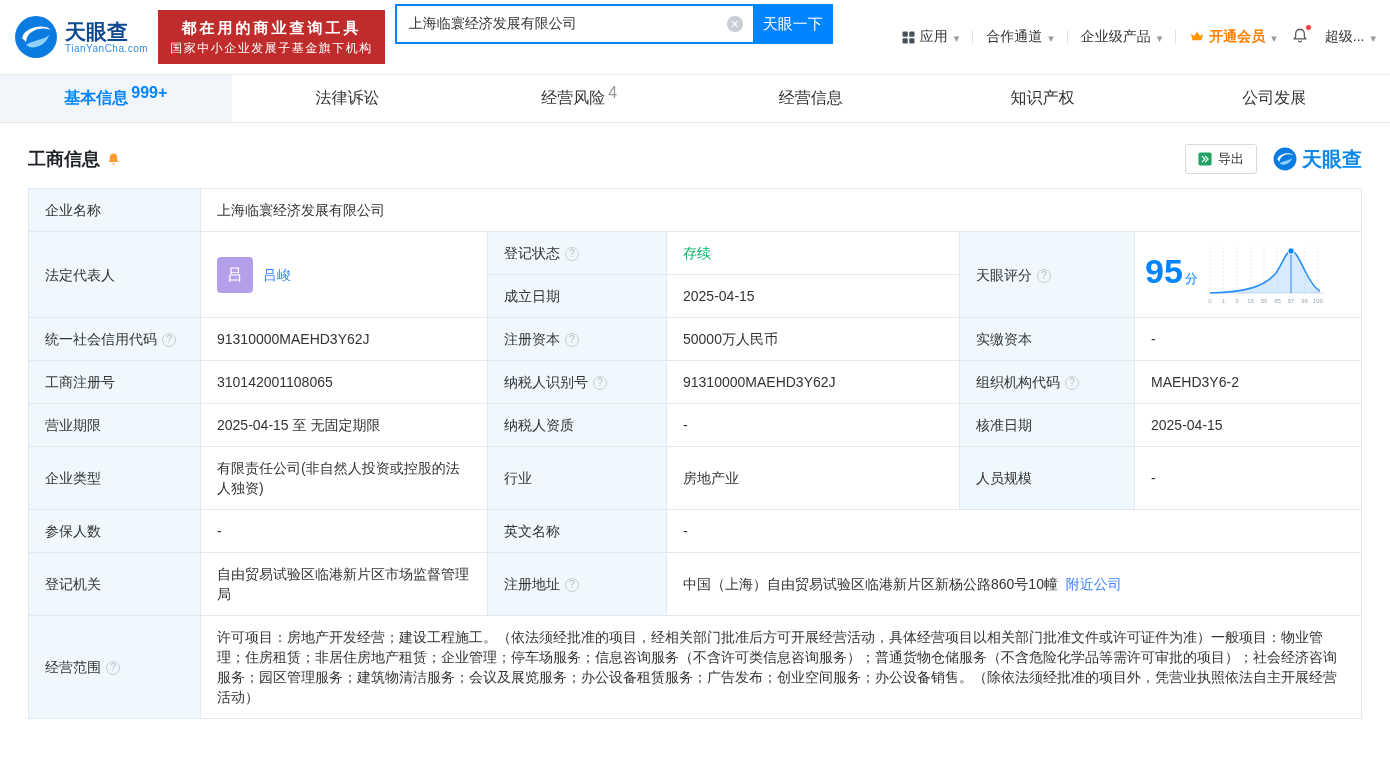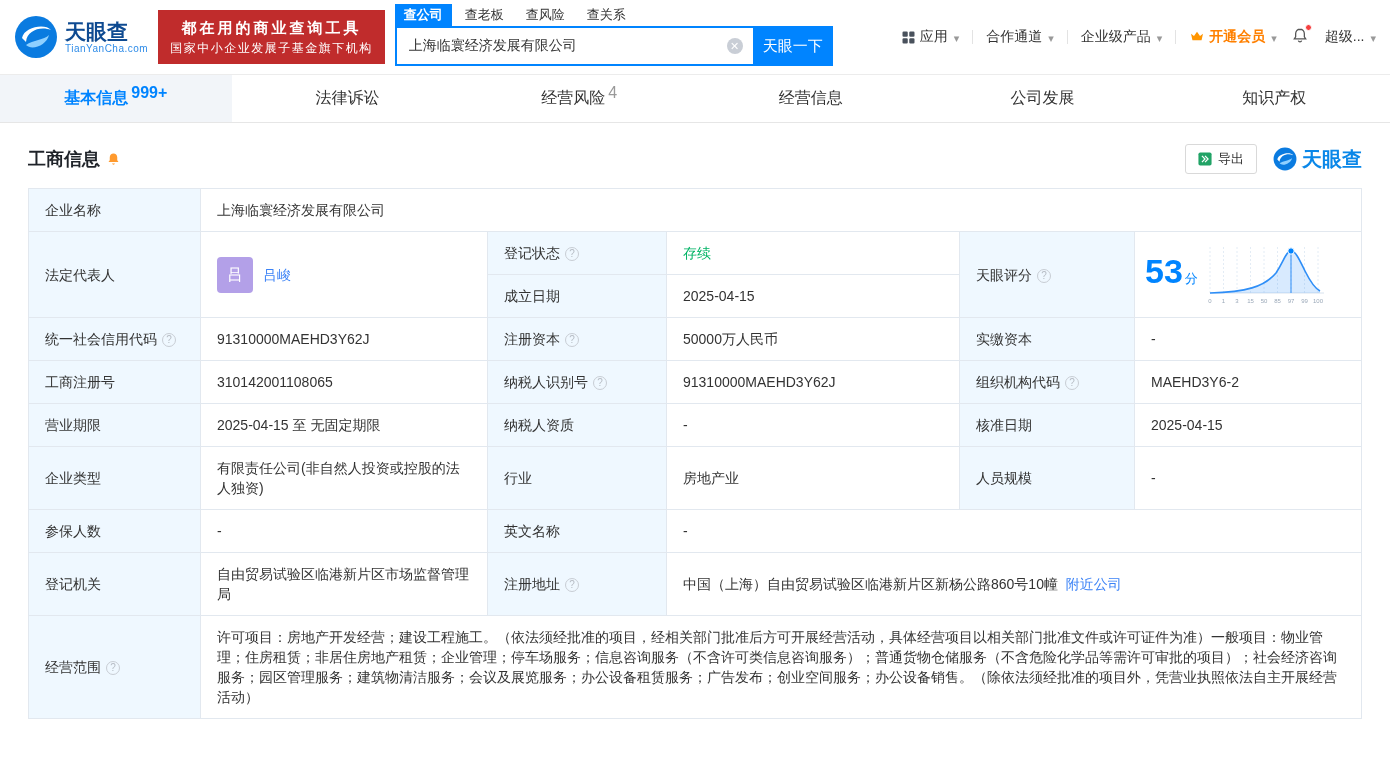--- a/index.html
+++ b/index.html
@@ -127,26 +127,20 @@
       <div class="dm">TianYanCha.com</div>
     </div>
   </div>
 
   <div class="promo">
     <div class="p1">都在用的商业查询工具</div>
     <div class="p2">国家中小企业发展子基金旗下机构</div>
   </div>
 
   <div class="search-area">
-    <div class="search-tabs">
-      <span class="stab active">查公司</span>
-      <span class="stab">查老板</span>
-      <span class="stab">查风险</span>
-      <span class="stab">查关系</span>
-    </div>
     <div class="search-row">
       <div class="search-box">
         <input value="上海临寰经济发展有限公司" style="">
         <span class="clear-ico"></span>
       </div>
       <button class="search-btn">天眼一下</button>
     </div>
   </div>
 
   <div class="top-nav">
@@ -201,24 +195,24 @@
     <span>法律诉讼</span>
   </a>
   <a class="tab">
     <span>经营风险</span>
       <span class="badge">4</span>
   </a>
   <a class="tab">
     <span>经营信息</span>
   </a>
   <a class="tab">
+    <span>知识产权</span>
+  </a>
+  <a class="tab">
     <span>公司发展</span>
-  </a>
-  <a class="tab">
-    <span>知识产权</span>
   </a>
 </div>
 
 <div class="main">
   <div class="section-head">
     <div class="sh-left">
       <h2>工商信息</h2>
       <svg width="15" height="15" viewBox="0 0 24 24">
         <path d="M12 2.5 C8.6 2.5 6 5.2 6 8.6 V13 L4 16 H20 L18 13 V8.6 C18 5.2 15.4 2.5 12 2.5 Z" fill="#ff9a2e"></path>
         <path d="M9.6 18.5 a2.5 2.5 0 0 0 4.8 0" fill="#ff9a2e"></path>
@@ -270,21 +264,21 @@
         </td>
         <td>
           <span class="status-green">存续</span>
         </td>
         <td class="lbl" rowspan="2">
           <span>天眼评分</span><span class="q"></span>
         </td>
         <td rowspan="2" class="score-cell">
           <div class="score-wrap">
             <div class="score-num">
-              <span class="n">53</span><span class="u">分</span>
+              <span class="n">95</span><span class="u">分</span>
             </div>
             <svg class="score-chart" width="124" height="68" viewBox="0 0 124 68">
               <g stroke="#e3ecf5" stroke-width="1" stroke-dasharray="2,2">
                 <line x1="4" y1="6" x2="4" y2="52"></line>
                   <line x1="17.5" y1="6" x2="17.5" y2="52"></line>
                 <line x1="31" y1="6" x2="31" y2="52"></line>
                   <line x1="44.5" y1="6" x2="44.5" y2="52"></line>
                 <line x1="58" y1="6" x2="58" y2="52"></line>
                   <line x1="71.5" y1="6" x2="71.5" y2="52"></line>
                 <line x1="85" y1="6" x2="85" y2="52"></line>

